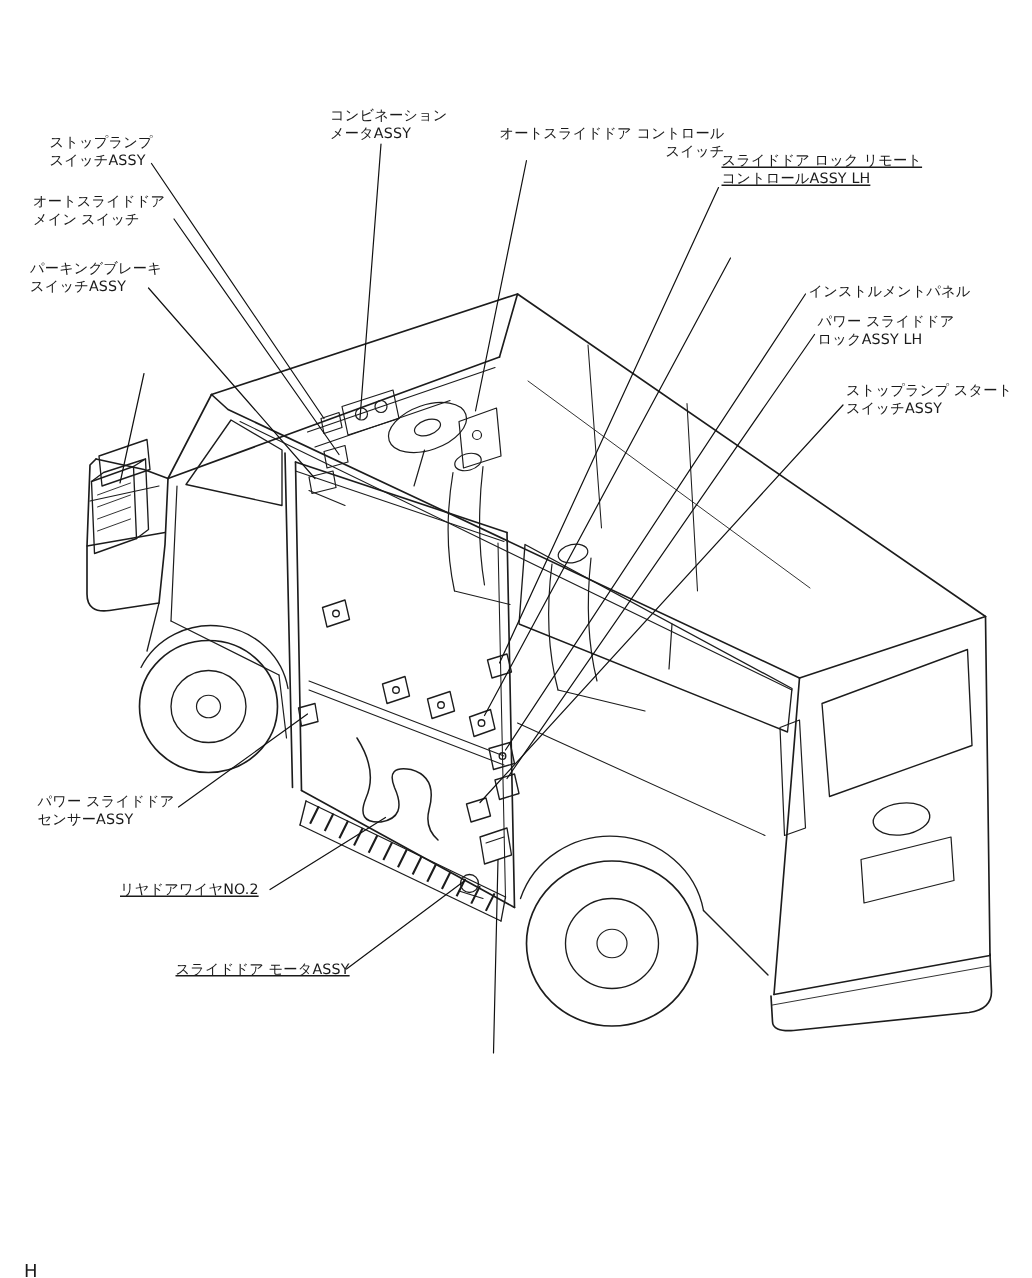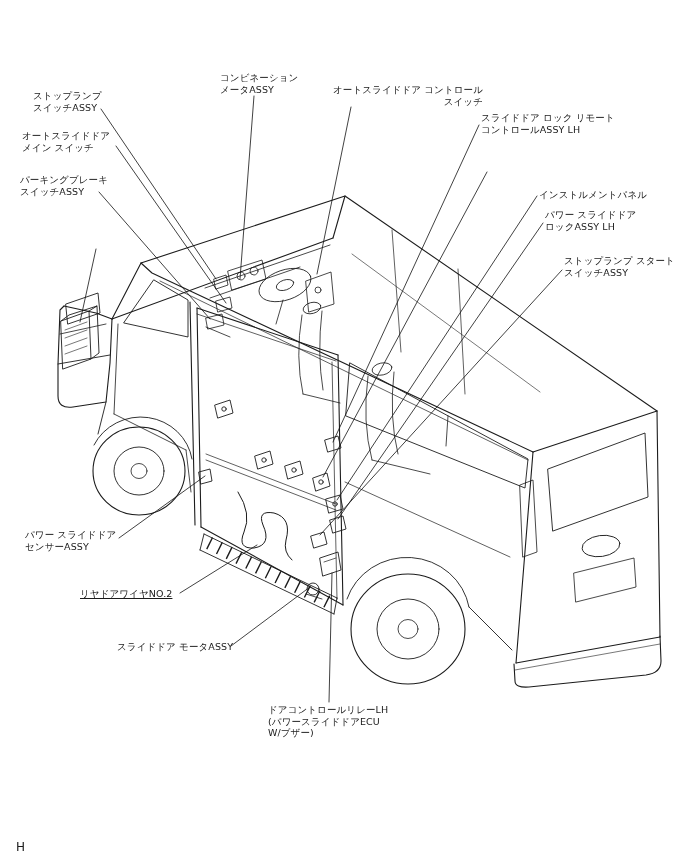--- a/index.html
+++ b/index.html
@@ -189,33 +189,30 @@
       </g>
     </g>
   </svg>
 
   <div class="callout" style="left:220px; top:50px;">コンビネーション
 メータASSY</div>
   <div class="callout" style="left:33px;  top:68px;">ストップランプ
 スイッチASSY</div>
   <div class="callout" style="left:333px; top:62px;text-align:right;">オートスライドドア コントロール
 スイッチ</div>
-  <div class="callout" style="left:22px;  top:108px;">オートスライドドア
+  <div class="callout" style="left:22px;  top:108px;font-family:Liberation Serif, serif;">オートスライドドア
 メイン スイッチ</div>
-  <div class="callout" style="left:481px; top:90px;">スライドドア ロック リモート
+  <div class="callout" style="left:481px; top:80px;text-decoration:underline;">スライドドア ロック リモート
 コントロールASSY LH</div>
   <div class="callout" style="left:20px;  top:152px;">パーキングブレーキ
 スイッチASSY</div>
   <div class="callout" style="left:539px; top:167px;">インストルメントパネル</div>
   <div class="callout" style="left:545px; top:187px;">パワー スライドドア
 ロックASSY LH</div>
   <div class="callout" style="left:564px; top:233px;">ストップランプ スタート
 スイッチASSY</div>
   <div class="callout" style="left:25px;  top:507px;">パワー スライドドア
 センサーASSY</div>
   <div class="callout" style="left:80px;  top:566px;text-decoration:underline;">リヤドアワイヤNO.2</div>
-  <div class="callout" style="left:117px; top:619px;">スライドドア モータASSY</div>
-  <div class="callout" style="left:268px; top:682px;">ドアコントロールリレーLH
-(パワースライドドアECU
-W/ブザー)</div>
+  <div class="callout" style="left:117px; top:619px;text-decoration:underline;">スライドドア モータASSY</div>
 
   <div class="page-letter">H</div>
 </div>
 
 </body></html>

